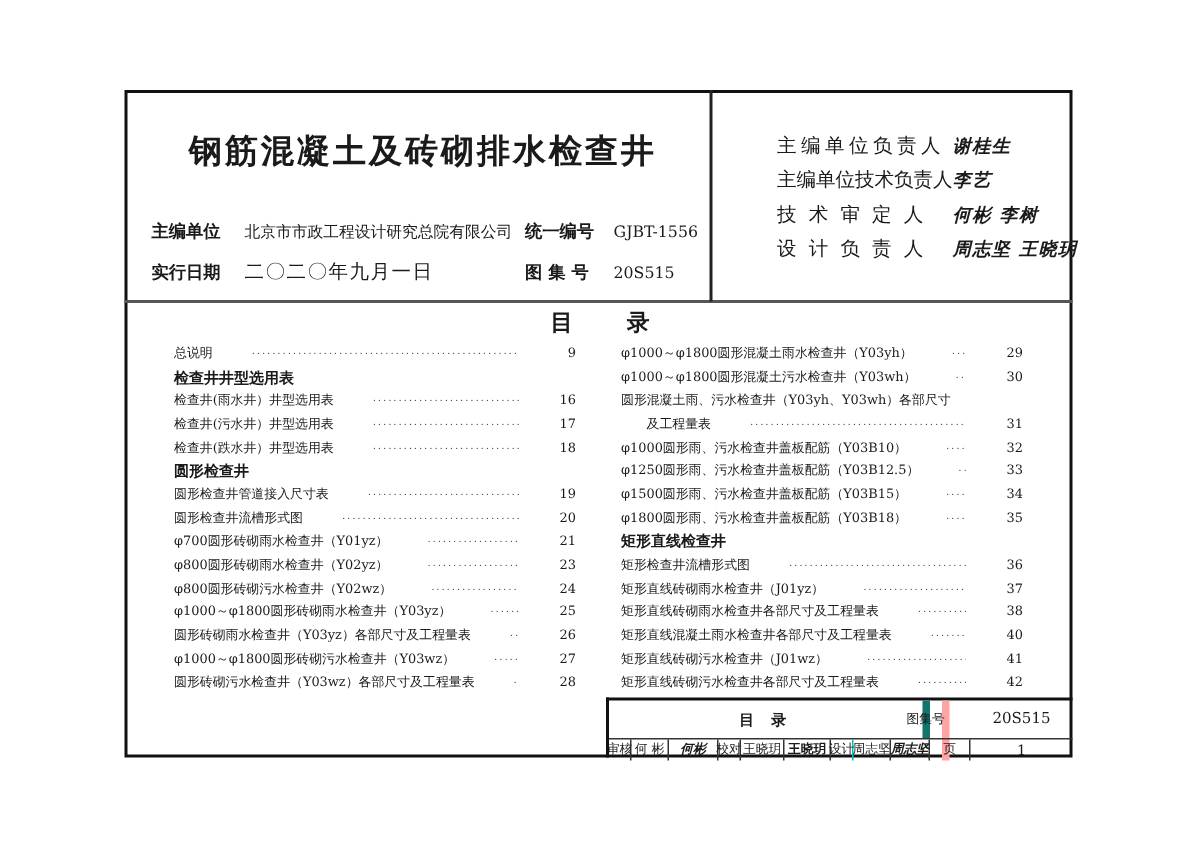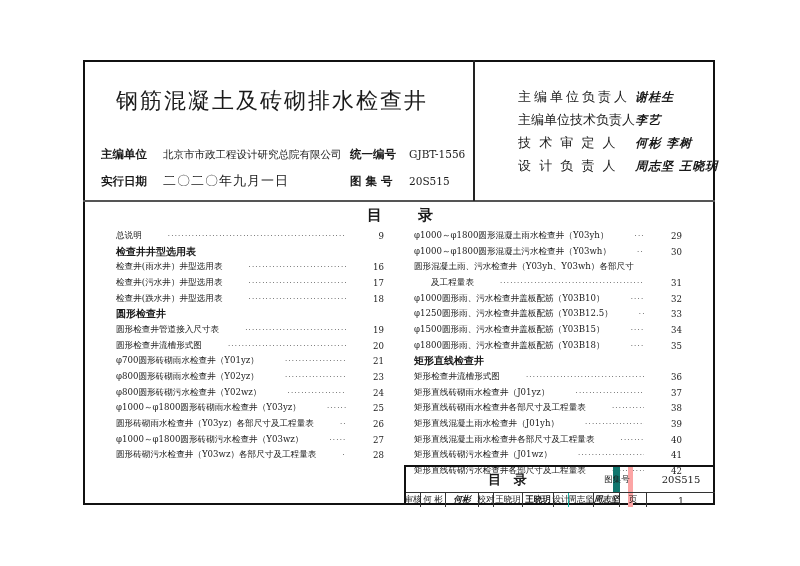--- a/index.html
+++ b/index.html
@@ -4,21 +4,21 @@
 <style>
   html, body { margin: 0; padding: 0; background: #ffffff; }
   body { width: 800px; height: 566px; position: relative; overflow: hidden;
          font-family: "DejaVu Serif", "Liberation Serif", serif; color: #1a1a1a; }
   .frame { position: absolute; left: 83px; top: 60px; width: 632px; height: 445px;
            border: 2px solid #111; box-sizing: border-box; }
   .top-divider { position: absolute; left: 83px; top: 200px; width: 632px; height: 0;
                  border-top: 2px solid #555; }
   .top-vdivider { position: absolute; left: 473px; top: 60px; width: 0; height: 141px;
                   border-left: 2px solid #222; }
-  .main-title { position: absolute; left: 116px; top: 86px; font-size: 22px; font-weight: normal;
+  .main-title { position: absolute; left: 126px; top: 86px; font-size: 22px; font-weight: bold;
                 letter-spacing: 2px; font-family: "DejaVu Sans", "Liberation Sans", sans-serif; }
   .meta-row { position: absolute; font-size: 11.5px; font-weight: bold; white-space: nowrap; }
   .meta-row span { display: inline-block; }
   .resp { position: absolute; left: 484px; font-size: 13px; letter-spacing: 1px; white-space: nowrap; margin-left: 34px; }
   .resp .lbl { display: inline-block; width: 112px; }
   .resp .sig { display: inline-block; font-family: "DejaVu Serif", serif; font-style: italic;
                font-size: 12px; font-weight: bold; }
   .toc-head { position: absolute; top: 206px; font-size: 15px; font-weight: bold;
               font-family: "DejaVu Sans", "Liberation Sans", sans-serif; }
   .toc-col { position: absolute; top: 228px; }
@@ -199,43 +199,38 @@
       <span class="t">矩形直线砖砌雨水检查井（J01yz）</span>
       <span class="dots"></span>
       <span class="p">37</span>
     </div>
     <div class="toc-item">
       <span class="t">矩形直线砖砌雨水检查井各部尺寸及工程量表</span>
       <span class="dots"></span>
       <span class="p">38</span>
     </div>
     <div class="toc-item">
-      <span class="t">矩形直线混凝土雨水检查井（J01yh）</span>
-      <span class="dots"></span>
-      <span class="p">39</span>
-    </div>
-    <div class="toc-item">
       <span class="t">矩形直线混凝土雨水检查井各部尺寸及工程量表</span>
       <span class="dots"></span>
       <span class="p">40</span>
     </div>
     <div class="toc-item">
       <span class="t">矩形直线砖砌污水检查井（J01wz）</span>
       <span class="dots"></span>
       <span class="p">41</span>
     </div>
     <div class="toc-item">
       <span class="t">矩形直线砖砌污水检查井各部尺寸及工程量表</span>
       <span class="dots"></span>
       <span class="p">42</span>
     </div>
   </div>
 
 <div class="tb">
-  <div class="tb-cell" style="left:0; top:0; width:214px; height:25px; border-right:7px solid #0f766e; font-size:13px; font-weight:bold; font-family:'DejaVu Sans',sans-serif; letter-spacing:4px;">目  录</div>
+  <div class="tb-cell" style="left:0; top:0; width:214px; height:25px; border-right:5px solid #0f766e; font-size:10px; font-weight:bold; font-family:'DejaVu Sans',sans-serif; letter-spacing:4px;">目  录</div>
   <div class="tb-cell small" style="left:200px; top:0; width:27px; height:40px; border-right:5px solid #fca5a5; align-items:flex-start; padding-top:7px;">
     <span>图集号</span>
   </div>
   <div class="tb-cell" style="left:241px; top:0; width:68px; height:25px; font-size:10px;">20S515</div>
   <div class="tb-row2">
     <div class="tb-cell small" style="left:0; top:0; width:15px; height:14px; border-right:1px solid #333;">审核</div>
     <div class="tb-cell small" style="left:15px; top:0; width:25px; height:14px; border-right:1px solid #333;">何 彬</div>
     <div class="tb-cell small" style="left:40px; top:0; width:33px; height:14px; border-right:1px solid #333; font-style:italic; font-weight:bold;">何彬</div>
     <div class="tb-cell small" style="left:73px; top:0; width:15px; height:14px; border-right:1px solid #333;">校对</div>
     <div class="tb-cell small" style="left:88px; top:0; width:29px; height:14px; border-right:1px solid #333;">王晓玥</div>

